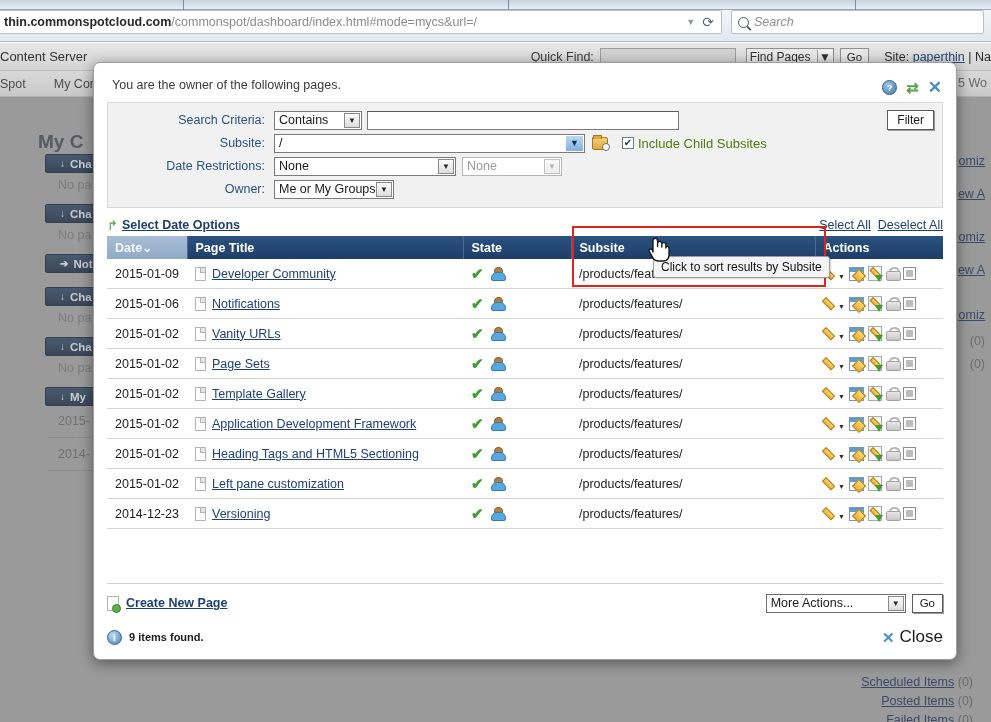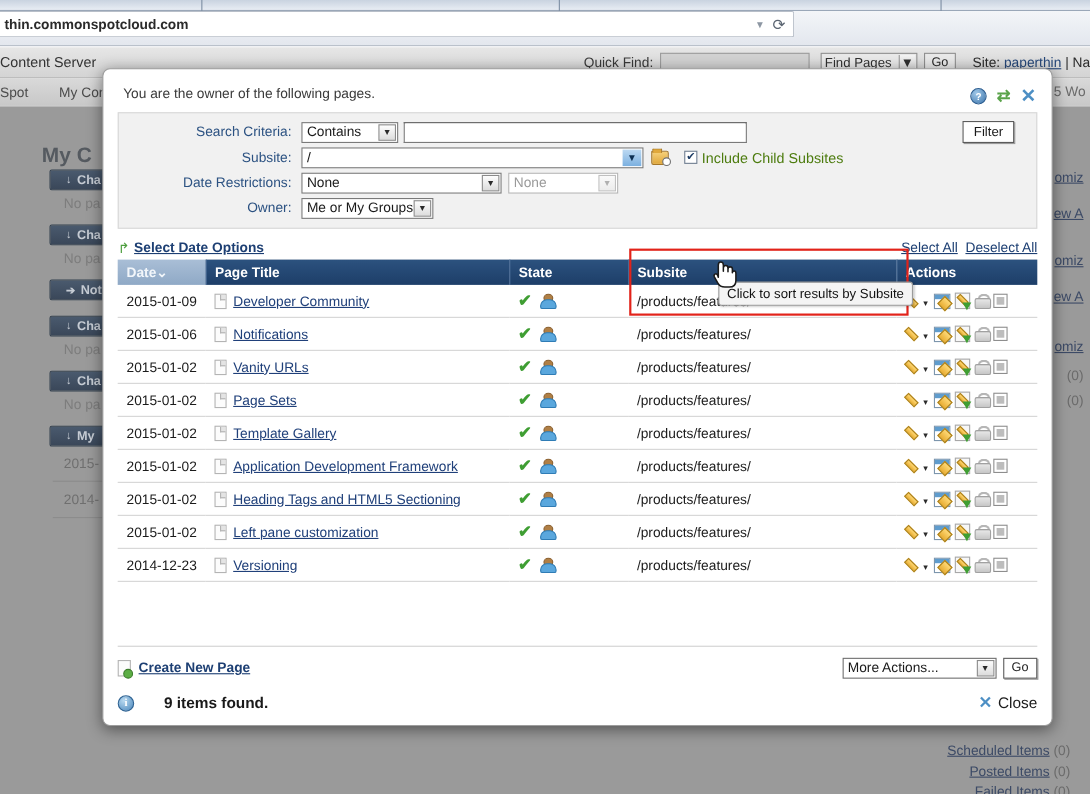--- a/index.html
+++ b/index.html
@@ -156,21 +156,21 @@
   .folder-ico {
     width:16px; height:13px; margin-left:7px; background:linear-gradient(#f6d07a,#e0a83c);
     border:1px solid #a5772a; border-radius:1px 2px 2px 2px; position:relative;
   }
   .folder-ico::before { content:''; position:absolute; left:0; top:-3px; width:7px;height:3px;background:#e0a83c;border:1px solid #a5772a;border-bottom:none;border-radius:1px 1px 0 0;}
   .folder-ico::after { content:''; position:absolute; right:-3px;bottom:-2px; width:6px;height:6px;border:1.5px solid #6f6f6f;border-radius:50%; background:#fff;}
   .chk { width:12px;height:12px;border:1px solid #6e7d90; background:#fff; display:inline-flex;align-items:center;justify-content:center;
     font-size:10px; color:#1b3a63; line-height:1; }
   .chk-label { color:#4d7c0f; font-size:13px; margin-left:4px; }
   .btn-filter {
-    position:absolute; right: 20px; top: 7px; background:#fff; border:1px solid #5b5b5b;
+    position:absolute; right: 8px; top: 7px; background:#fff; border:1px solid #5b5b5b;
     box-shadow: 1px 1px 0 #9a9a9a; padding: 2px 9px; font-size:12px; color:#1a1a1a;
   }
 
   
   .table-toolbar { margin: 8px 13px 0 13px; display:flex; align-items:center; height:18px; }
   .arrow-green { color:#4d9e3e; font-size:13px; margin-right:4px; line-height:1;}
   .lnk { color:#1d3f73; text-decoration: underline; font-size:12.5px; }
   .lnk-bold { font-weight: bold; }
   .toolbar-right { margin-left:auto; display:flex; gap:7px; }
 
@@ -255,43 +255,48 @@
     display:flex;align-items:center; font-size:12.5px; color:#1a1a1a; padding-left:4px; position:relative;
   }
   .sel-more .ab { position:absolute; right:1px;top:1px;bottom:1px;width:16px;background:linear-gradient(#fdfdfd,#dcdcdc);
     border:1px solid #8a8a8a; display:flex;align-items:center;justify-content:center;font-size:8px;color:#2a2a2a;}
   .btn-go-foot { margin-left:6px; height:19px; padding:0 7px; background:#fff; border:1px solid #5b5b5b;
     box-shadow:1px 1px 0 #9a9a9a; font-size:11.5px; color:#1a1a1a; display:flex;align-items:center;}
   .foot-row2 { display:flex; align-items:center; margin-top: 13px; }
   .ic-info { width:15px;height:15px;border-radius:50%;background:radial-gradient(circle at 35% 30%,#b8d9f0,#4a86bb);
     border:1px solid #2f6393; color:#fff;font-size:10px;font-weight:bold;display:flex;align-items:center;justify-content:center;
     margin-right:7px; font-family:"Liberation Serif", serif;}
-  .items-found { font-size:14px; color:#1a1a1a; font-weight:bold;margin-left:20px; }
+  .items-found { font-size:11px; color:#1a1a1a; font-weight:bold; }
   .close-wrap { margin-left:auto; display:flex; align-items:center; gap:5px; }
   .close-x2 { color:#4d8fc4; font-size:15px; font-weight:bold; line-height:1;}
-  .close-lbl { color:#1a1a1a; font-size:14px; }
+  .close-lbl { color:#1a1a1a; font-size:17px; }
 </style>
 </head>
 <body>
 
 <div id="screen">
 
   <div class="browser-tabstrip">
     <div class="tab-seam" style="left:183px"></div>
     <div class="tab-seam" style="left:508px"></div>
     <div class="tab-seam" style="left:855px"></div>
   </div>
 
   <div class="browser-toolbar">
     <div class="urlbar">
       <span class="url-host">thin.commonspotcloud.com</span>
+        <span class="url-rest">/commonspot/dashboard/index.html#mode=mycs&amp;url=/</span>
       <span class="url-right">
         <span class="url-caret">▼</span>
         <span class="reload-ico">⟳</span>
       </span>
+    </div>
+    <div class="searchbar">
+      <span class="search-glass"></span>
+      <span class="search-ph">Search</span>
     </div>
   </div>
 
   <div class="app-bar">
     <span class="brand">Content Server</span>
     <span class="qf-label">Quick Find:</span>
     <span class="qf-input"></span>
     <span class="sel-findpages">
       <span>Find Pages</span>
       <span class="arrowbox">▼</span>

